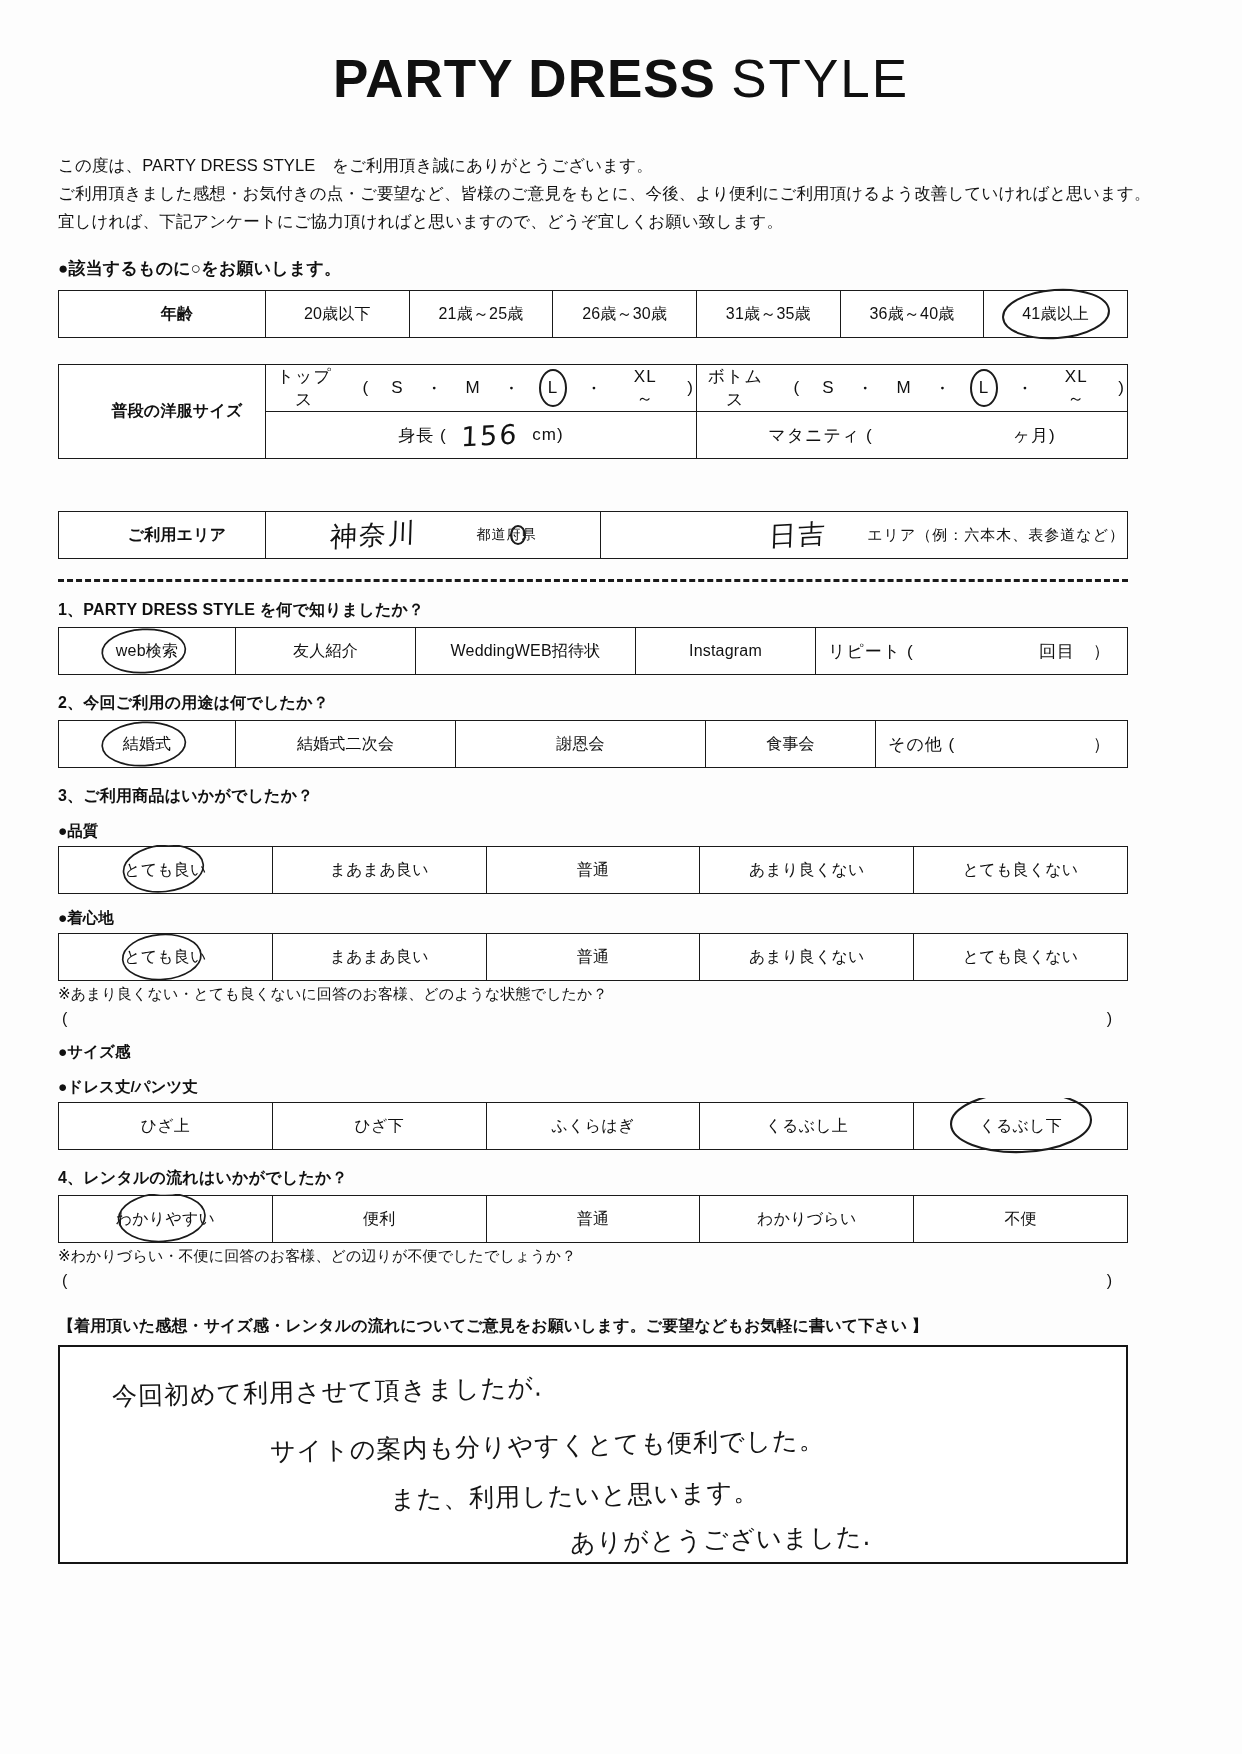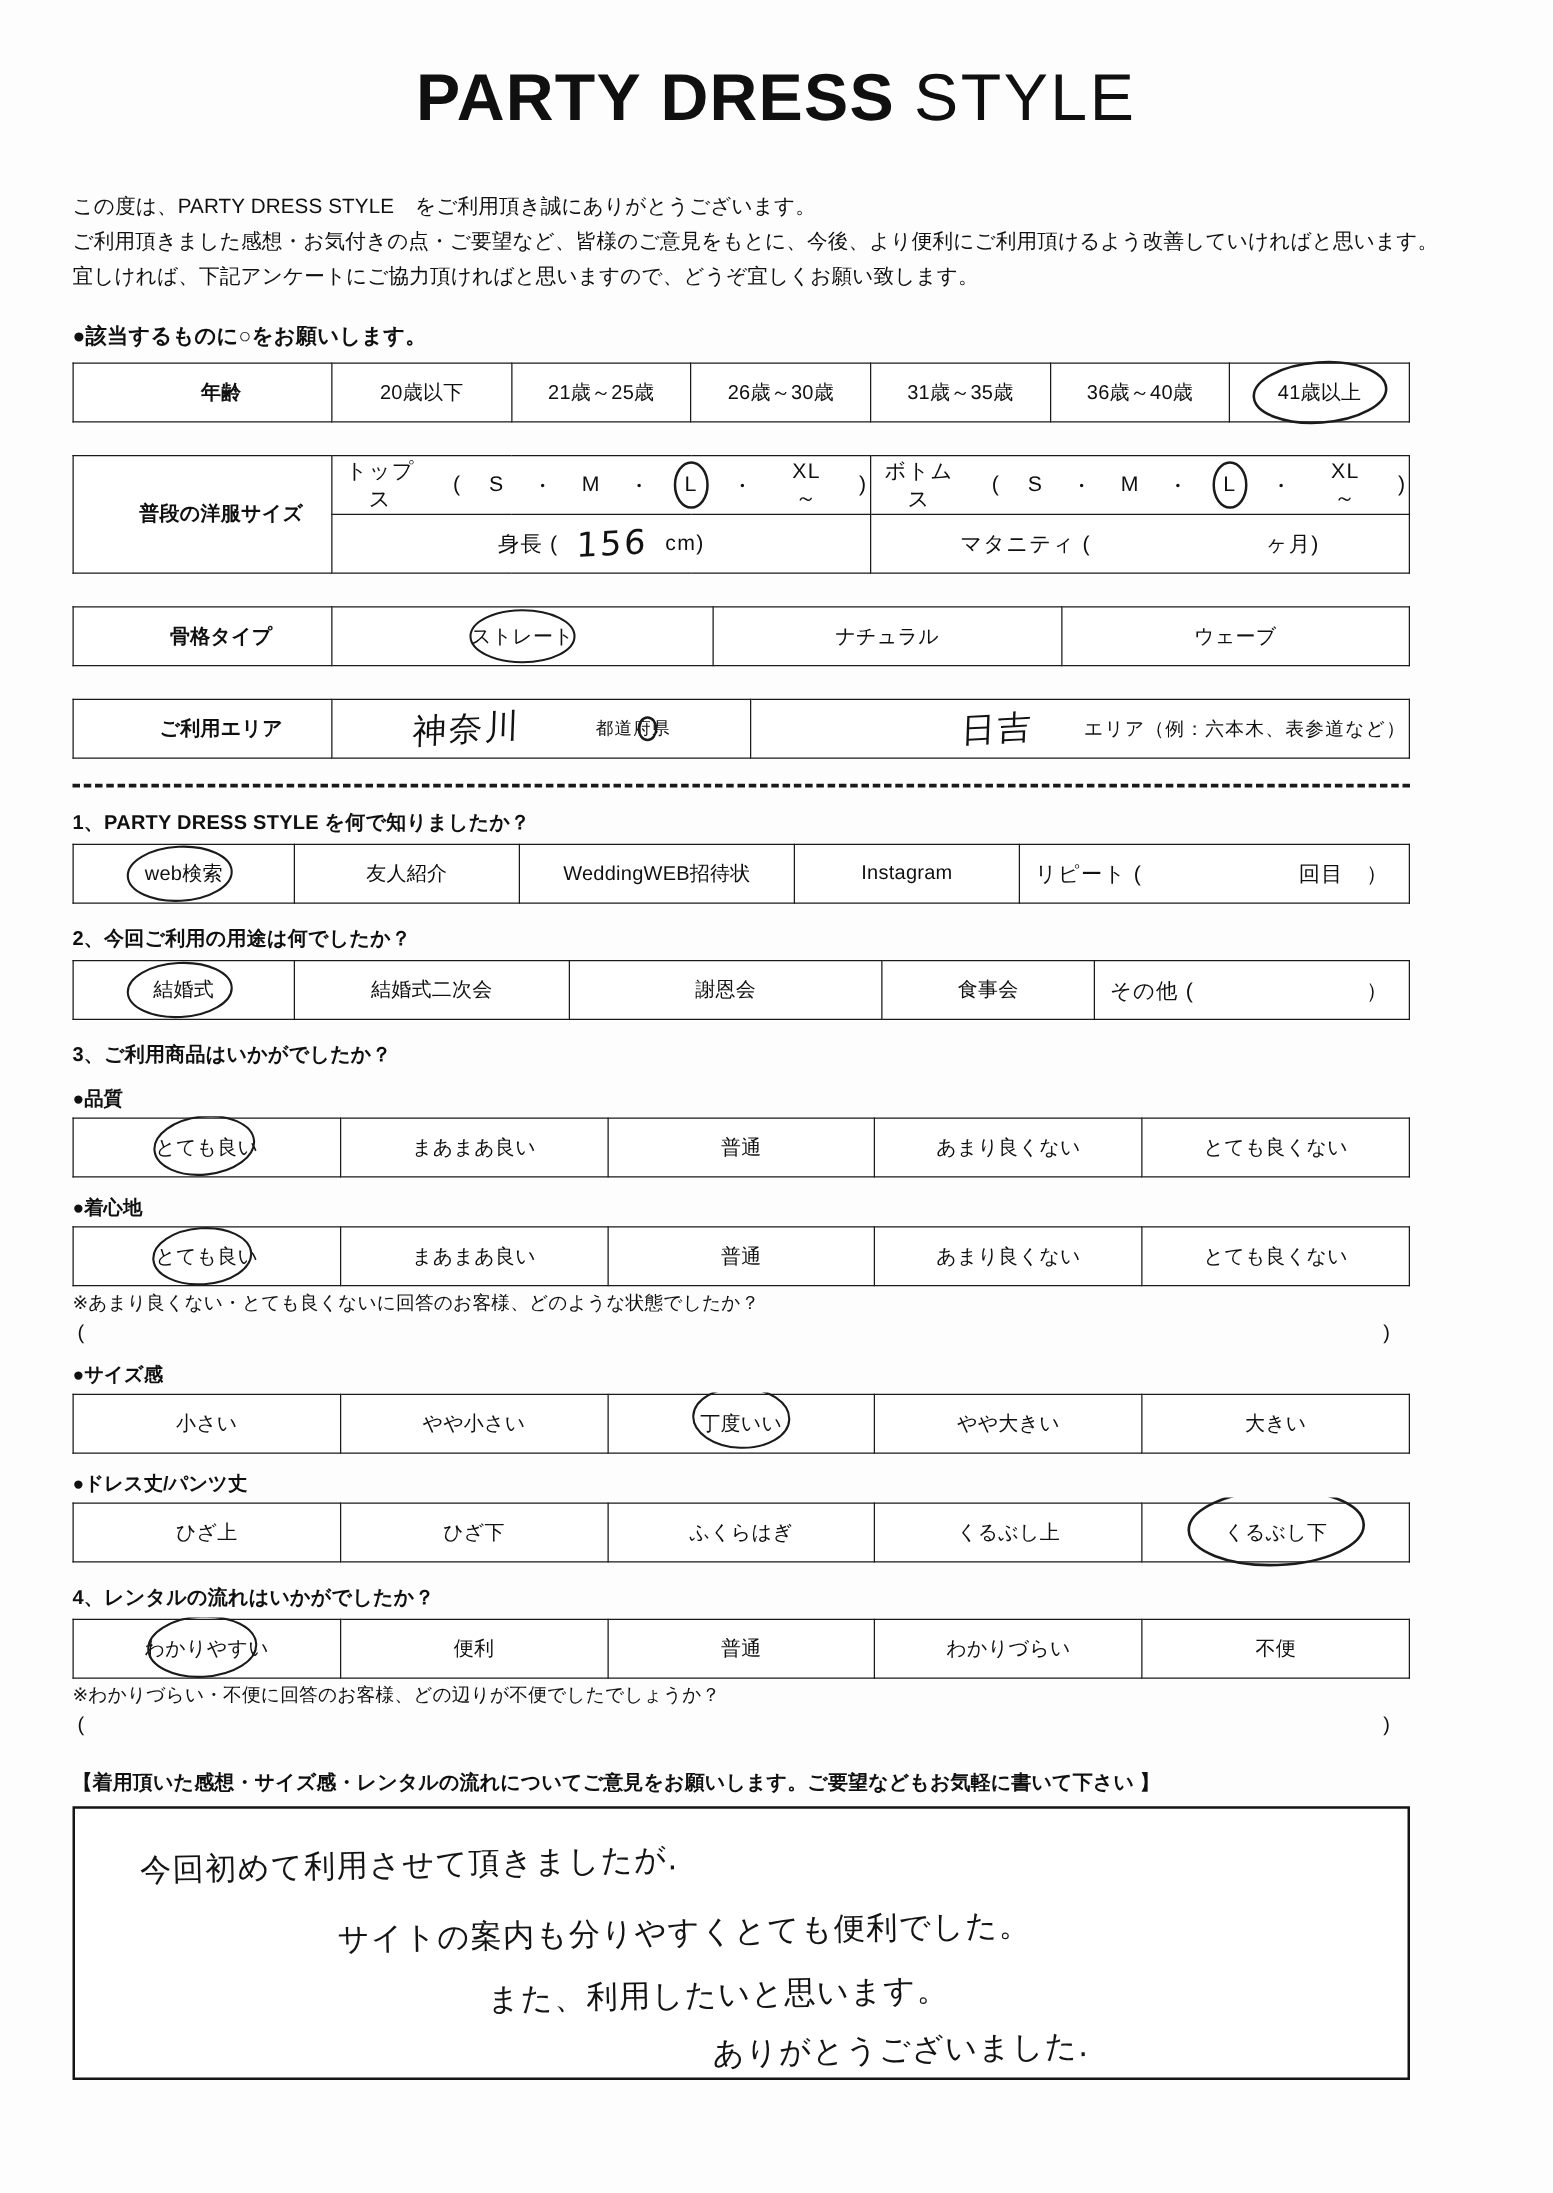--- a/index.html
+++ b/index.html
@@ -287,35 +287,20 @@
           <span>マタニティ (</span>
           <span>ヶ月)</span>
         </span>
       </td>
     </tr>
   </tbody>
     </table>
 
   <div style="height:26px"></div>
 
-  <table class="tbl">
-    <tbody>
-        <tr>
-      <td class="lbl" style="width:172px">骨格タイプ</td>
-      <td class="circled" style="width:300px">
-        <span>ストレート</span>
-        <svg class="mark small" viewBox="0 0 120 56">
-          <ellipse cx="60" cy="28" rx="52" ry="26"></ellipse>
-        </svg>
-      </td>
-      <td>ナチュラル</td>
-      <td>ウェーブ</td>
-    </tr>
-  </tbody>
-    </table>
 
   <div style="height:26px"></div>
 
   <table class="tbl">
     <tbody>
         <tr>
       <td class="lbl" style="width:172px">ご利用エリア</td>
       <td style="width:330px">
         <span class="sizerow-inner" style="gap:60px">
           <span class="hand">神奈川</span>
@@ -422,36 +407,20 @@
     </tr>
   </tbody>
     </table>
   <div class="sub-note">※あまり良くない・とても良くないに回答のお客様、どのような状態でしたか？</div>
   <div class="paren-line">
     <span>(</span>
     <span>)</span>
   </div>
 
   <div class="bullet-label">●サイズ感</div>
-  <table class="tbl">
-    <tbody>
-        <tr>
-      <td>小さい</td>
-      <td>やや小さい</td>
-      <td class="circled">
-        <span>丁度いい</span>
-        <svg class="mark small" viewBox="0 0 120 56">
-          <ellipse cx="60" cy="22" rx="48" ry="30" transform="rotate(2 60 22)"></ellipse>
-        </svg>
-      </td>
-      <td>やや大きい</td>
-      <td>大きい</td>
-    </tr>
-  </tbody>
-    </table>
 
   <div class="bullet-label">●ドレス丈/パンツ丈</div>
   <table class="tbl">
     <tbody>
         <tr>
       <td>ひざ上</td>
       <td>ひざ下</td>
       <td>ふくらはぎ</td>
       <td>くるぶし上</td>
       <td class="circled">

